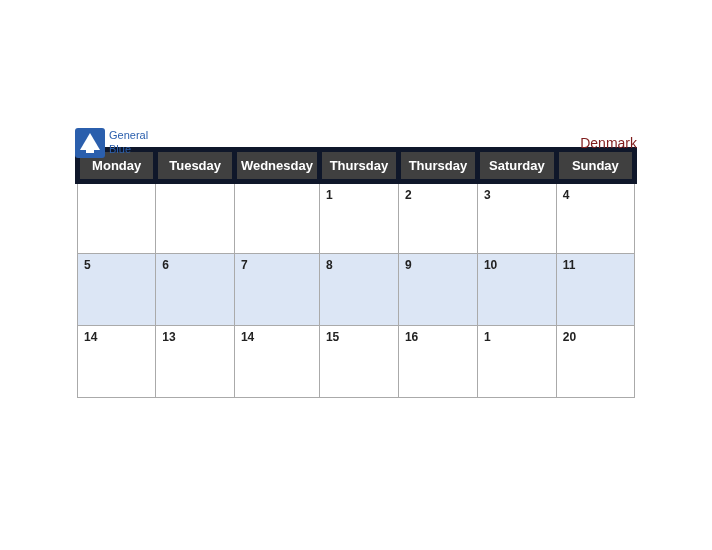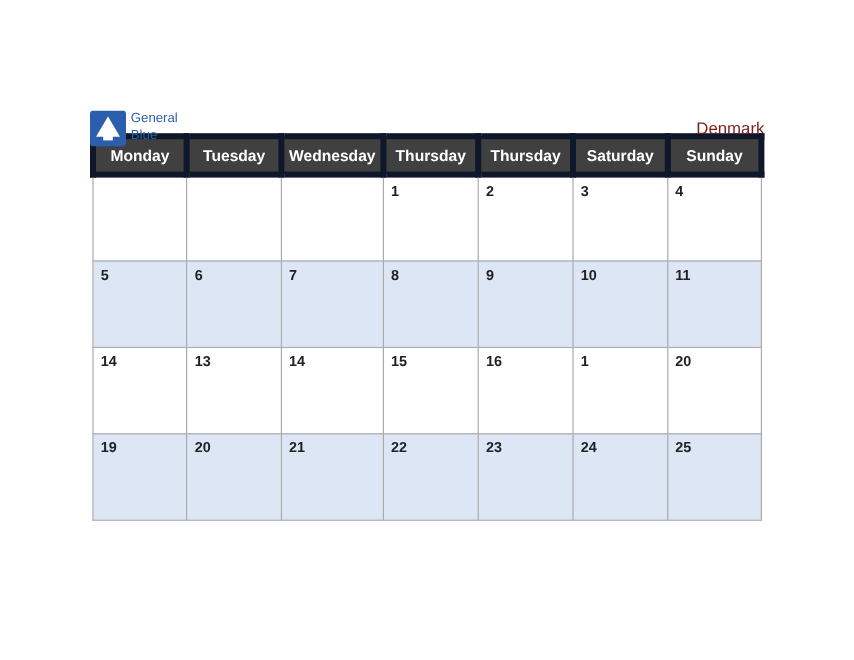--- a/index.html
+++ b/index.html
@@ -144,24 +144,15 @@
         </tr>
         <tr>
           <td><span class="day-num">14</span></td>
           <td><span class="day-num">13</span></td>
           <td><span class="day-num">14</span></td>
           <td><span class="day-num">15</span></td>
           <td><span class="day-num">16</span></td>
           <td><span class="day-num">1</span></td>
           <td><span class="day-num">20</span></td>
         </tr>
-        <tr>
-          <td class="dark-row"><span class="day-num">19</span></td>
-          <td class="dark-row"><span class="day-num">20</span></td>
-          <td class="dark-row"><span class="day-num">21</span></td>
-          <td class="dark-row"><span class="day-num">22</span></td>
-          <td class="dark-row"><span class="day-num">23</span></td>
-          <td class="dark-row"><span class="day-num">24</span></td>
-          <td class="dark-row"><span class="day-num">25</span></td>
-        </tr>
       </tbody>
   </table>
 </div>
 
 </body></html>

